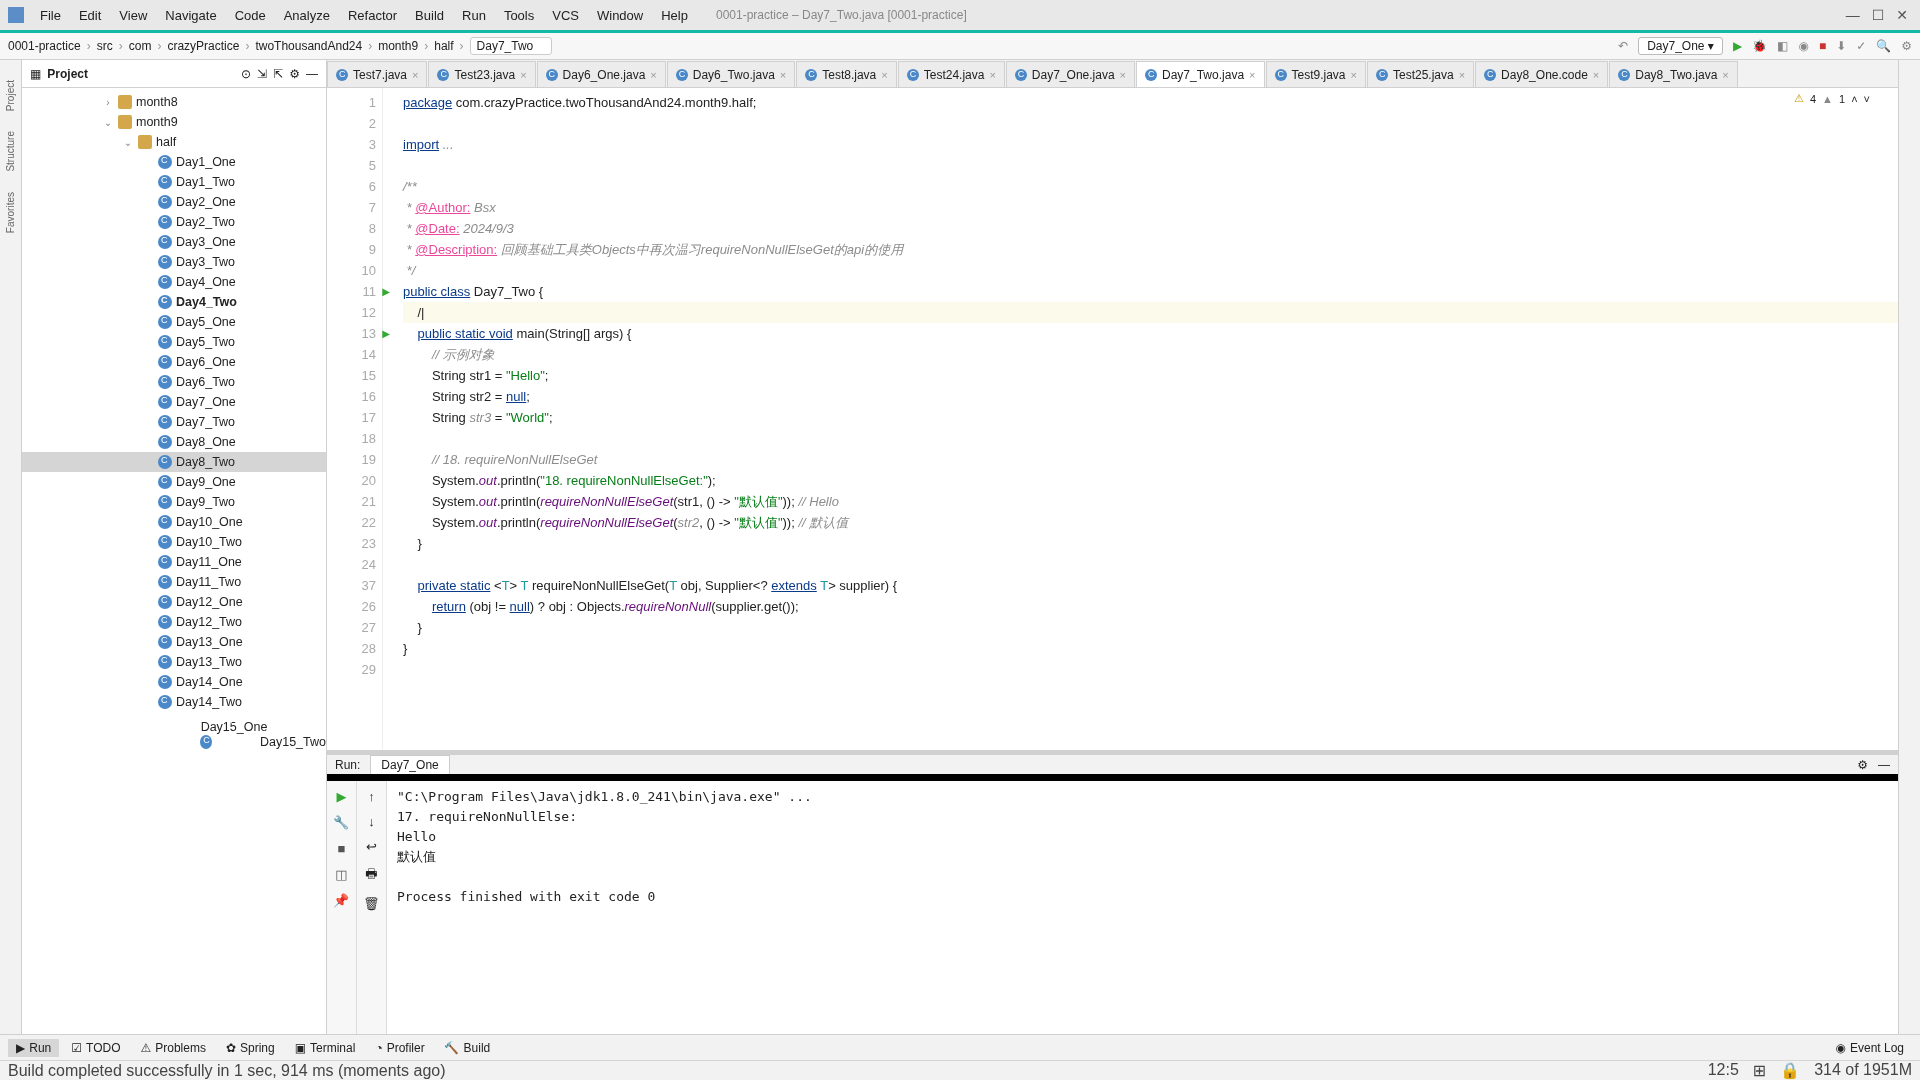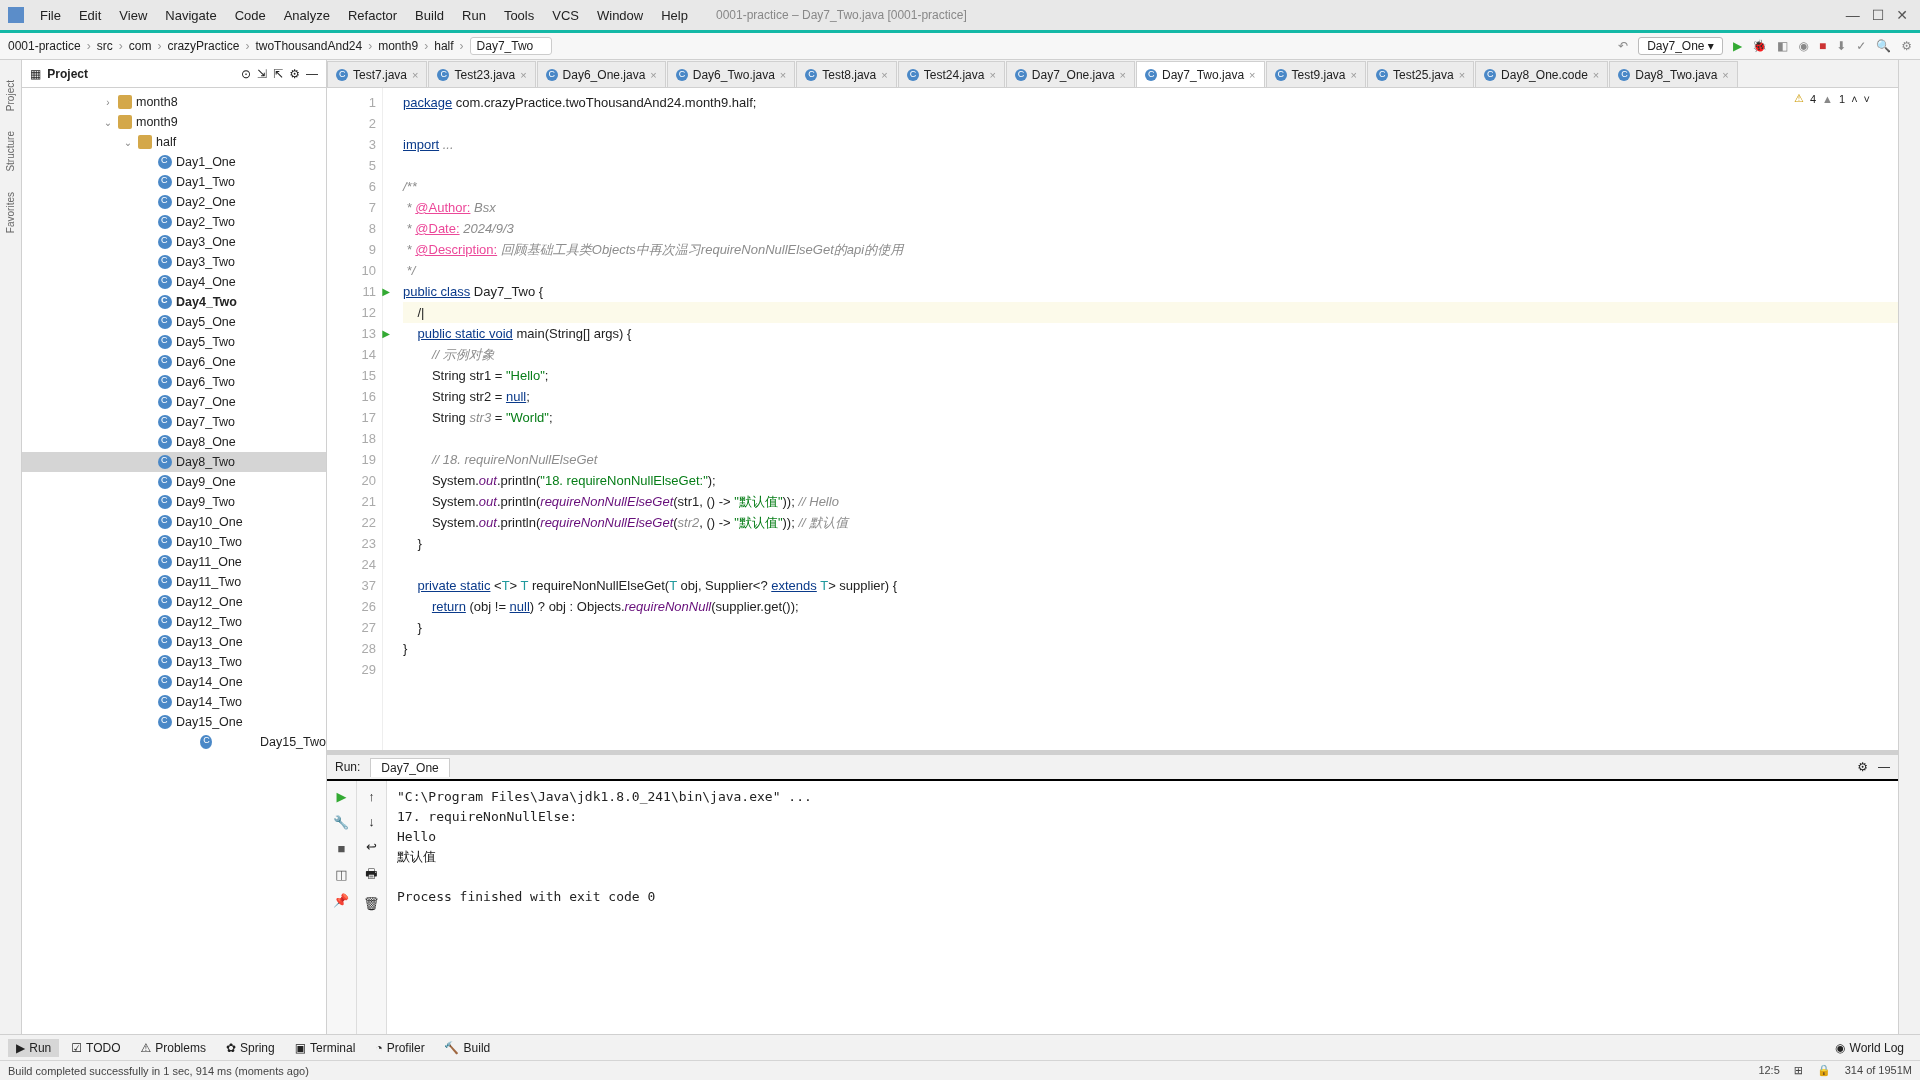--- a/index.html
+++ b/index.html
@@ -49,32 +49,32 @@
 .code .cmt { color:#8c8c8c; font-style:italic; }
 .code .ann { color:#ec4899; text-decoration:underline; }
 .code .field { color:#660e7a; font-style:italic; }
 .code .type { color:#20999d; }
 .rightgutter { width:22px; background:#f2f2f2; border-left:1px solid #d0d0d0; }
 .inspections { position:absolute; top:4px; right:28px; display:flex; gap:6px; font-size:11px; align-items:center; }
 .inspections .warn { color:#c90; }
 .inspections .info { color:#888; }
 .splitter { height:4px; background:#d0d0d0; cursor:ns-resize; }
 .runpanel { height:280px; background:#fff; display:flex; flex-direction:column; border-top:1px solid #d0d0d0; }
-.runpanel .rhdr { height:26px; background:#f2f2f2; border-bottom:2px solid #000000; display:flex; align-items:center; padding:0 8px; font-size:12px; gap:10px; }
+.runpanel .rhdr { height:26px; background:#f2f2f2; border-bottom:7px solid #000000; display:flex; align-items:center; padding:0 8px; font-size:12px; gap:10px; }
 .runpanel .rhdr .tab2 { background:#fff; border:1px solid #ccc; border-bottom:none; padding:2px 10px; }
 .runpanel .rbody { flex:1; display:flex; }
 .runpanel .rtoolbar { width:30px; background:#f7f7f7; border-right:1px solid #ddd; display:flex; flex-direction:column; align-items:center; gap:10px; padding-top:8px; }
 .runpanel .rtoolbar div { width:16px; height:16px; color:#555; font-size:13px; text-align:center; }
 .runpanel .rtoolbar2 { width:30px; background:#f7f7f7; border-right:1px solid #ddd; display:flex; flex-direction:column; align-items:center; gap:10px; padding-top:8px; }
 .runpanel .routput { flex:1; font-family:"Consolas",monospace; font-size:13px; padding:6px 10px; line-height:20px; white-space:pre; }
 .bottombar { height:26px; background:#f2f2f2; border-top:1px solid #d0d0d0; display:flex; align-items:center; padding:0 8px; font-size:12px; gap:4px; }
 .bottombar .btab { padding:2px 8px; display:flex; align-items:center; gap:4px; }
 .bottombar .btab.active { background:#d6d6d6; }
 .bottombar .right { margin-left:auto; display:flex; align-items:center; gap:6px; }
-.statusbar { height:20px; background:#f2f2f2; border-top:1px solid #d5d5d5; display:flex; align-items:center; padding:0 8px; font-size:11px; color:#444; }
+.statusbar { height:20px; background:#f2f2f2; border-top:1px solid #d5d5d5; display:flex; align-items:center; padding:0 8px; font-size:16px; color:#444; }
 .statusbar .right { margin-left:auto; display:flex; gap:14px; }
 </style>
 </head>
 <body>
 
 <div class="titlebar">
   <div class="logo"></div>
   <div class="menus">
     <span>File</span>
     <span>Edit</span>
@@ -281,21 +281,21 @@
         <div class="node indent3" style="padding-left: 120px;">
           <span class="arrow"></span>
           <span class="icon class"></span>
           <span>Day14_One</span>
         </div>
         <div class="node indent3" style="padding-left: 120px;">
           <span class="arrow"></span>
           <span class="icon class"></span>
           <span>Day14_Two</span>
         </div>
-        <div class="node indent3" style="padding-left: 120px;">
+        <div class="node indent3" style="padding-left: 120px; flex-direction: column;">
           <span class="arrow"></span>
           <span class="icon class"></span>
           <span>Day15_One</span>
         </div>
         <div class="node indent3" style="padding-left: 120px; gap: 48px;">
           <span class="arrow"></span>
           <span class="icon class"></span>
           <span>Day15_Two</span>
         </div>
       </div>
@@ -444,21 +444,21 @@
 
 <div class="bottombar">
   <span class="btab active">▶ <span>Run</span></span>
   <span class="btab">☑ <span>TODO</span></span>
   <span class="btab">⚠ <span>Problems</span></span>
   <span class="btab">✿ <span>Spring</span></span>
   <span class="btab">▣ <span>Terminal</span></span>
   <span class="btab">◔ <span>Profiler</span></span>
   <span class="btab">🔨 <span>Build</span></span>
   <div class="right">
-    <span class="btab">◉ <span>World Log</span></span>
+    <span class="btab">◉ <span>Event Log</span></span>
   </div>
 </div>
 
 <div class="statusbar">
   <span>Build completed successfully in 1 sec, 914 ms (moments ago)</span>
   <div class="right">
     <span>12:5</span>
     <span>⊞</span>
     <span>🔒</span>
     <span>314 of 1951M</span>

